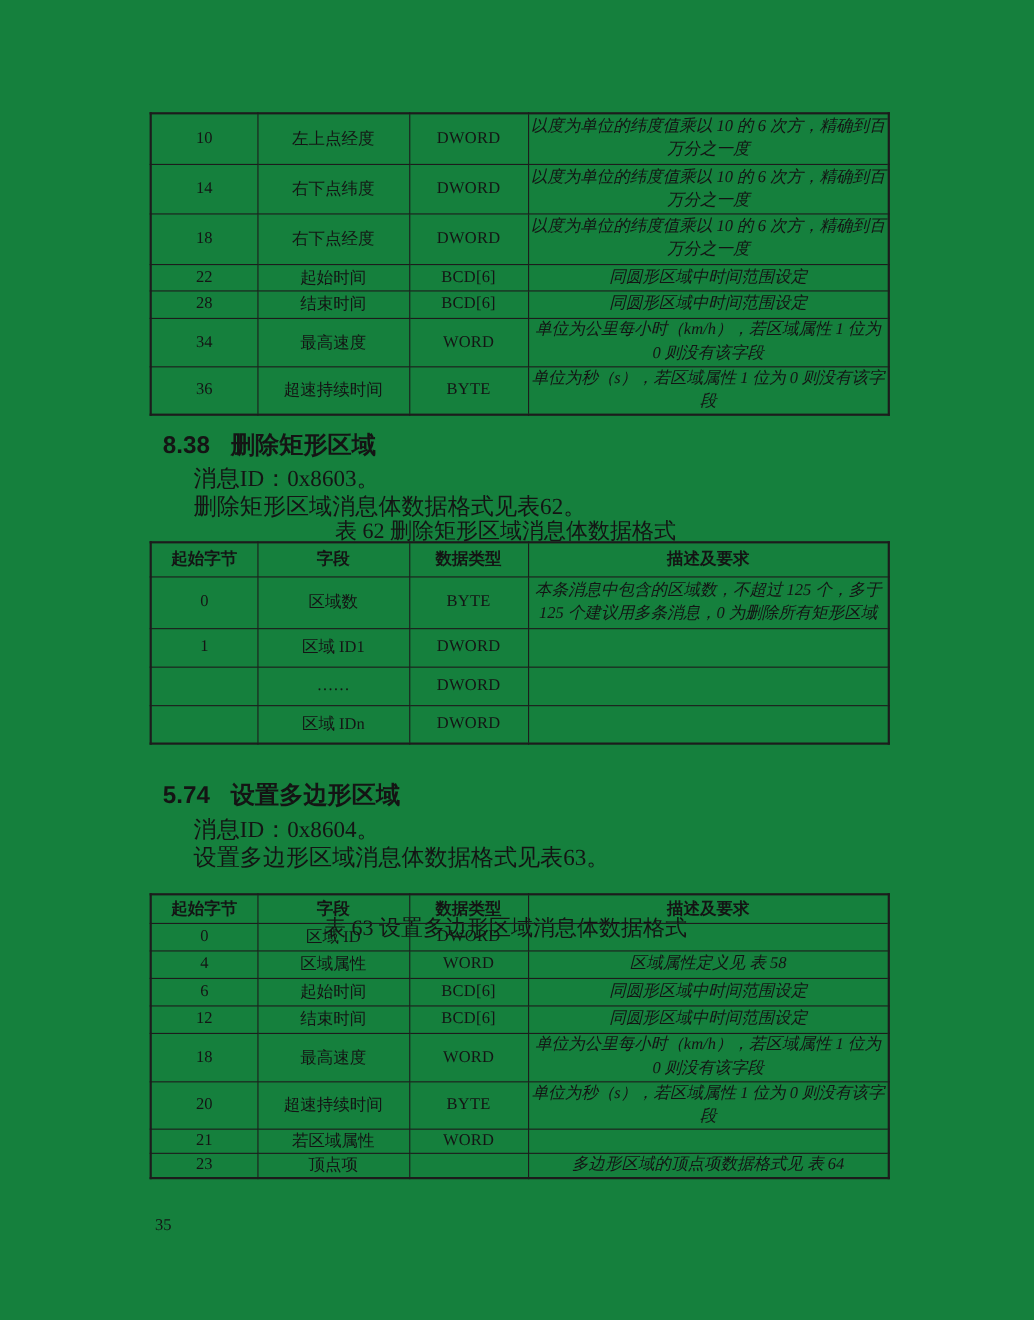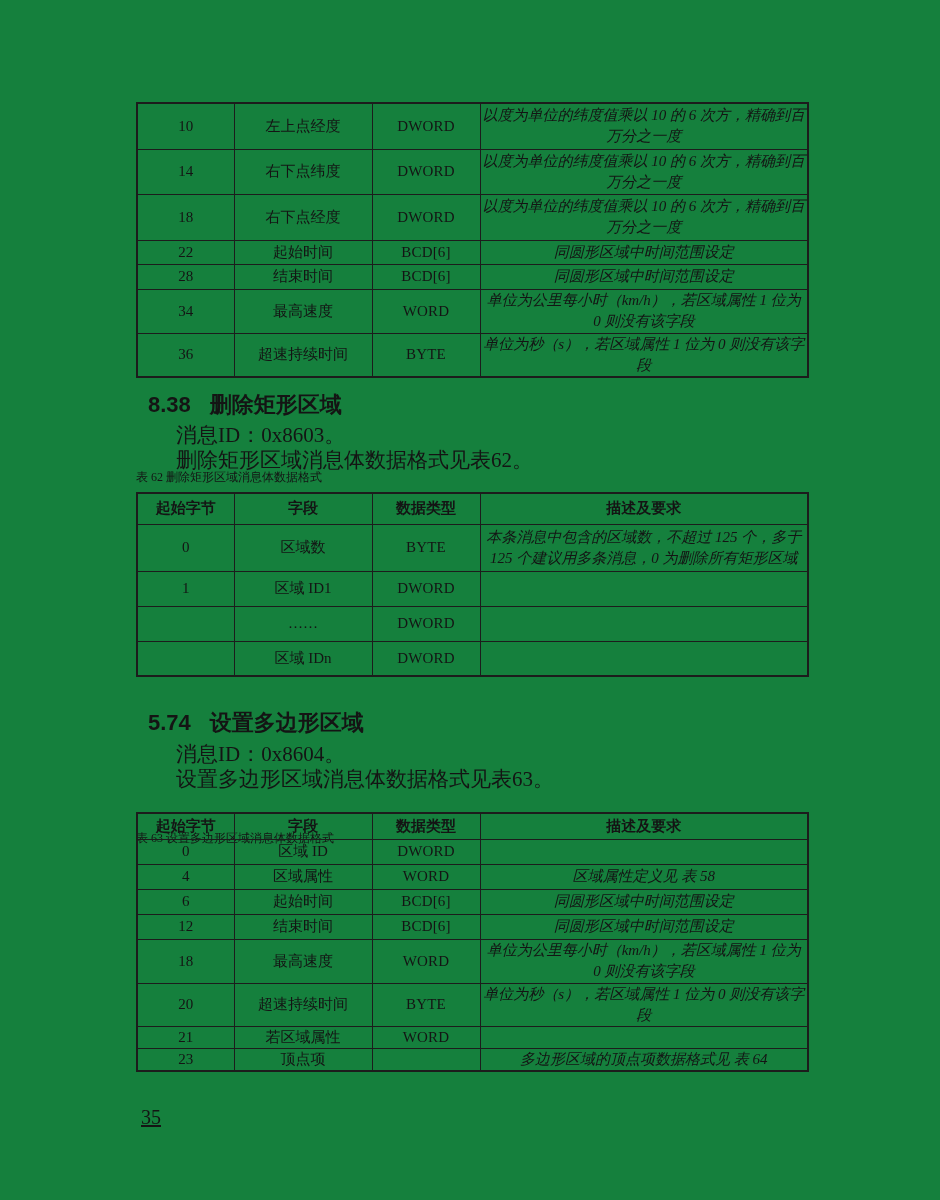--- a/index.html
+++ b/index.html
@@ -36,24 +36,24 @@
   .sec-heading {
     position:absolute; left:148px;
     font-family:Liberation Sans, sans-serif;
     font-weight:bold; font-size:22px; white-space:nowrap;
   }
   .sec-heading .h-num { margin-right:19px; }
   .body-line {
     position:absolute; left:176px; font-size:21px; white-space:nowrap;
   }
   .tbl-caption {
-    position:absolute; left:136px; width:647px; 
-    font-size:12px; white-space:nowrap;
-  }
-  .page-number { position:absolute; left:141px; top:1106px; font-size:20px;text-decoration:underline; }
+    position:absolute; left:136px; width:647px; text-align:center;
+    font-size:20px; white-space:nowrap;
+  }
+  .page-number { position:absolute; left:141px; top:1106px; font-size:15px; }
 </style>
 </head>
 <body>
 
 <div class="page">
 
   <table class="doc-table" style="top:102px;">
     <colgroup>
         <col style="width:97px">
         <col style="width:138px">

